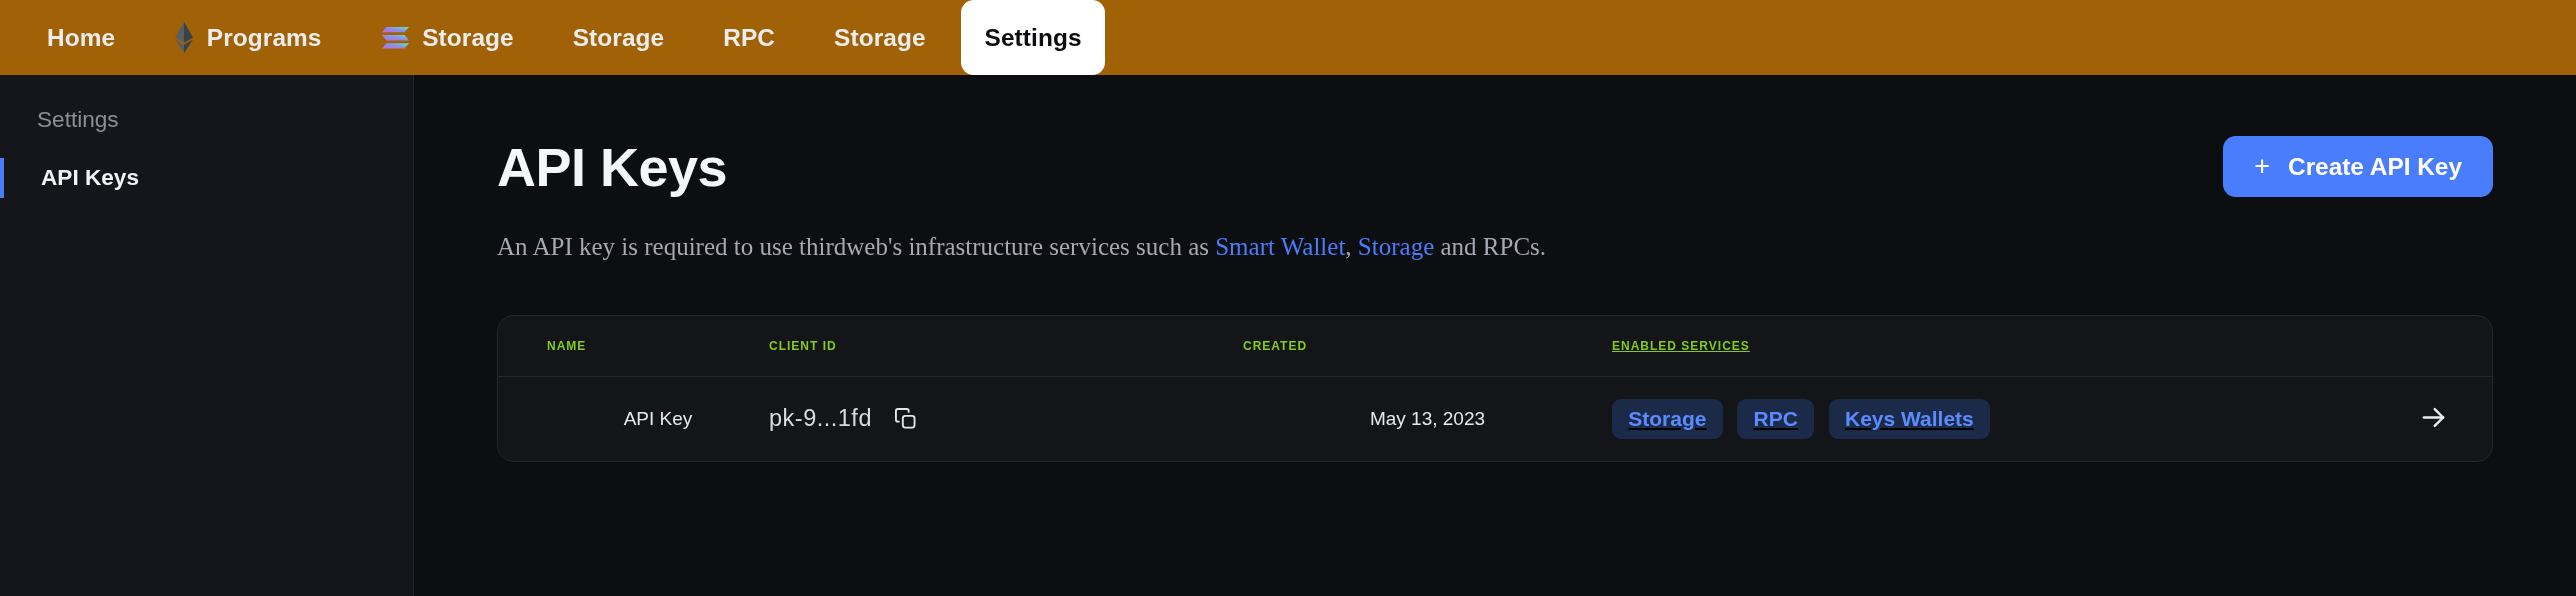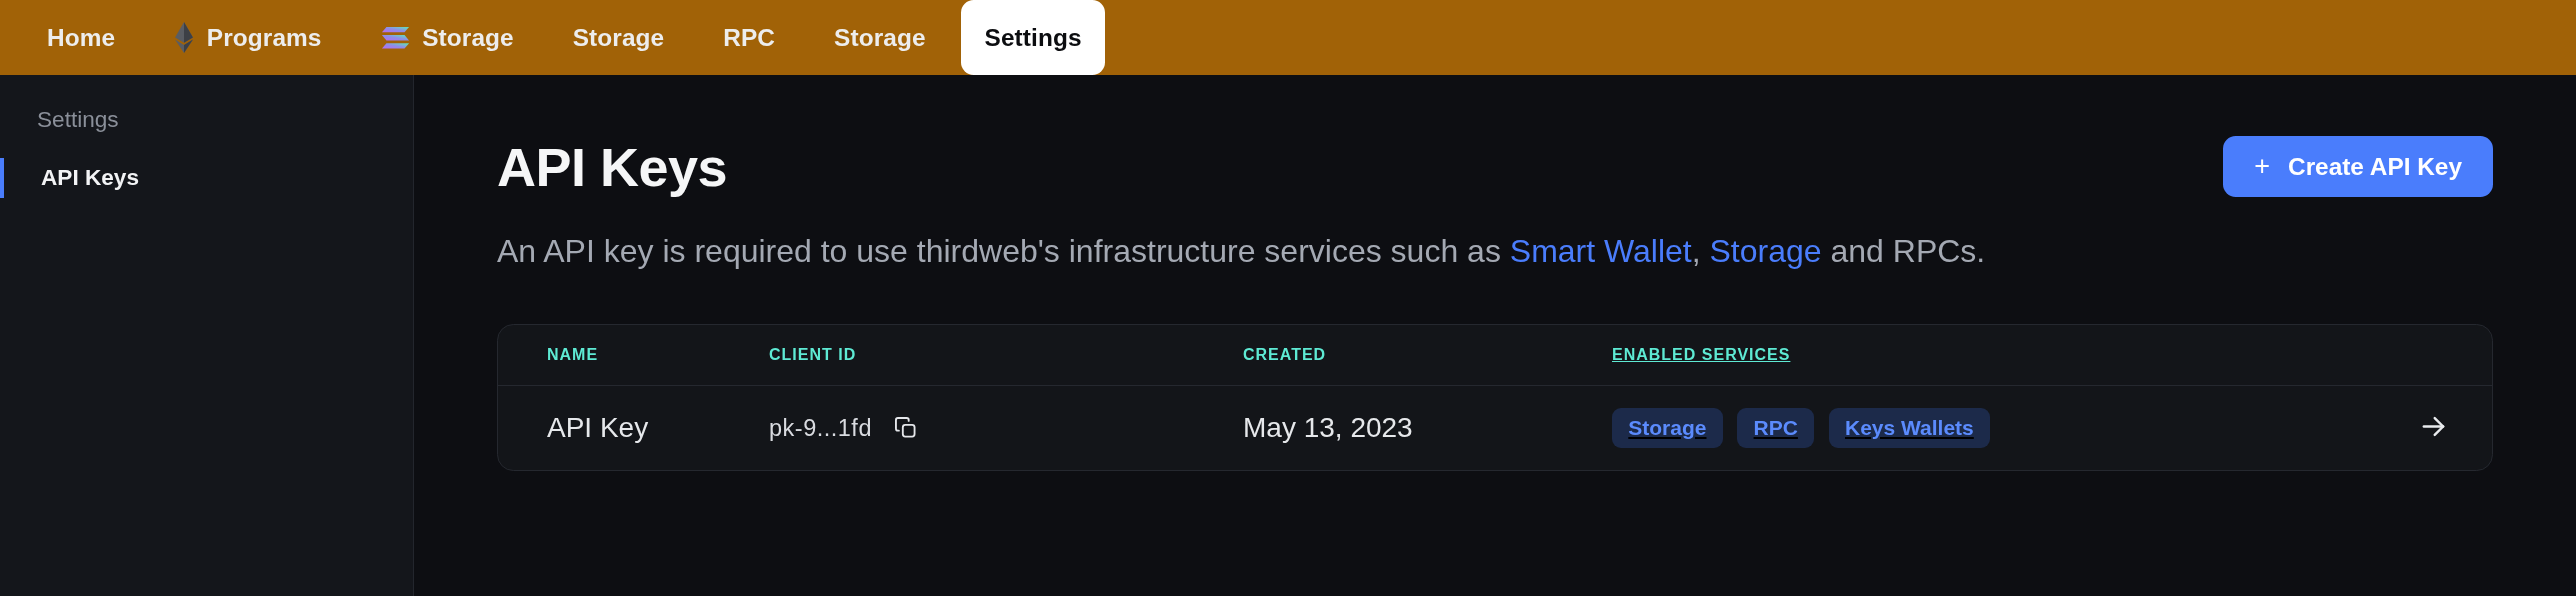--- a/index.html
+++ b/index.html
@@ -105,22 +105,23 @@
     cursor: pointer;
     white-space: nowrap;
     margin-top: -3.6px;
     font-family: "Liberation Sans", sans-serif;
   }
   .plus-icon { font-size: 27px; font-weight: 400; line-height: 1; }
 
   .page-desc {
     margin-top: 33px;
     color: #a4a9b3;
-    font-size: 32px;
+    font-size: 25px;
     line-height: 1.35;
+    font-family: Liberation Serif, serif;
   }
   .page-desc a { color: #4a7dfc; text-decoration: none; cursor: pointer; }
 
   
   .card {
     margin-top: 51px;
     margin-right: 83px;
     background: #131519;
     border: 0.9px solid #25282f;
     border-radius: 16.3px;
@@ -128,28 +129,28 @@
   }
   .row {
     display: flex;
     align-items: center;
   }
   .thead {
     height: 61px;
     border-bottom: 0.9px solid #25282f;
   }
   .th {
-    color: #5eead4;
-    font-size: 16px;
+    color: #84cc16;
+    font-size: 12px;
     font-weight: 700;
     letter-spacing: 1px;
     text-transform: uppercase;
   }
   .tbody-row { height: 84px; cursor: pointer; }
-  .td { color: #e6e8eb; font-size: 28px; font-weight: 400; }
+  .td { color: #e6e8eb; font-size: 19px; font-weight: 400; text-align: center; }
 
   .c-name { width: 271px; padding-left: 49px; flex-shrink: 0; }
   .c-client { width: 474px; flex-shrink: 0; display: flex; align-items: center; gap: 22px; }
   .c-created { width: 369px; flex-shrink: 0; }
   .c-services { flex: 1; display: flex; align-items: center; gap: 14.5px; text-decoration: underline; }
   .c-arrow { width: 118px; flex-shrink: 0; display: flex; justify-content: center; }
 
   .mono {
     font-family: Liberation Sans, sans-serif;
     font-size: 23.5px;

